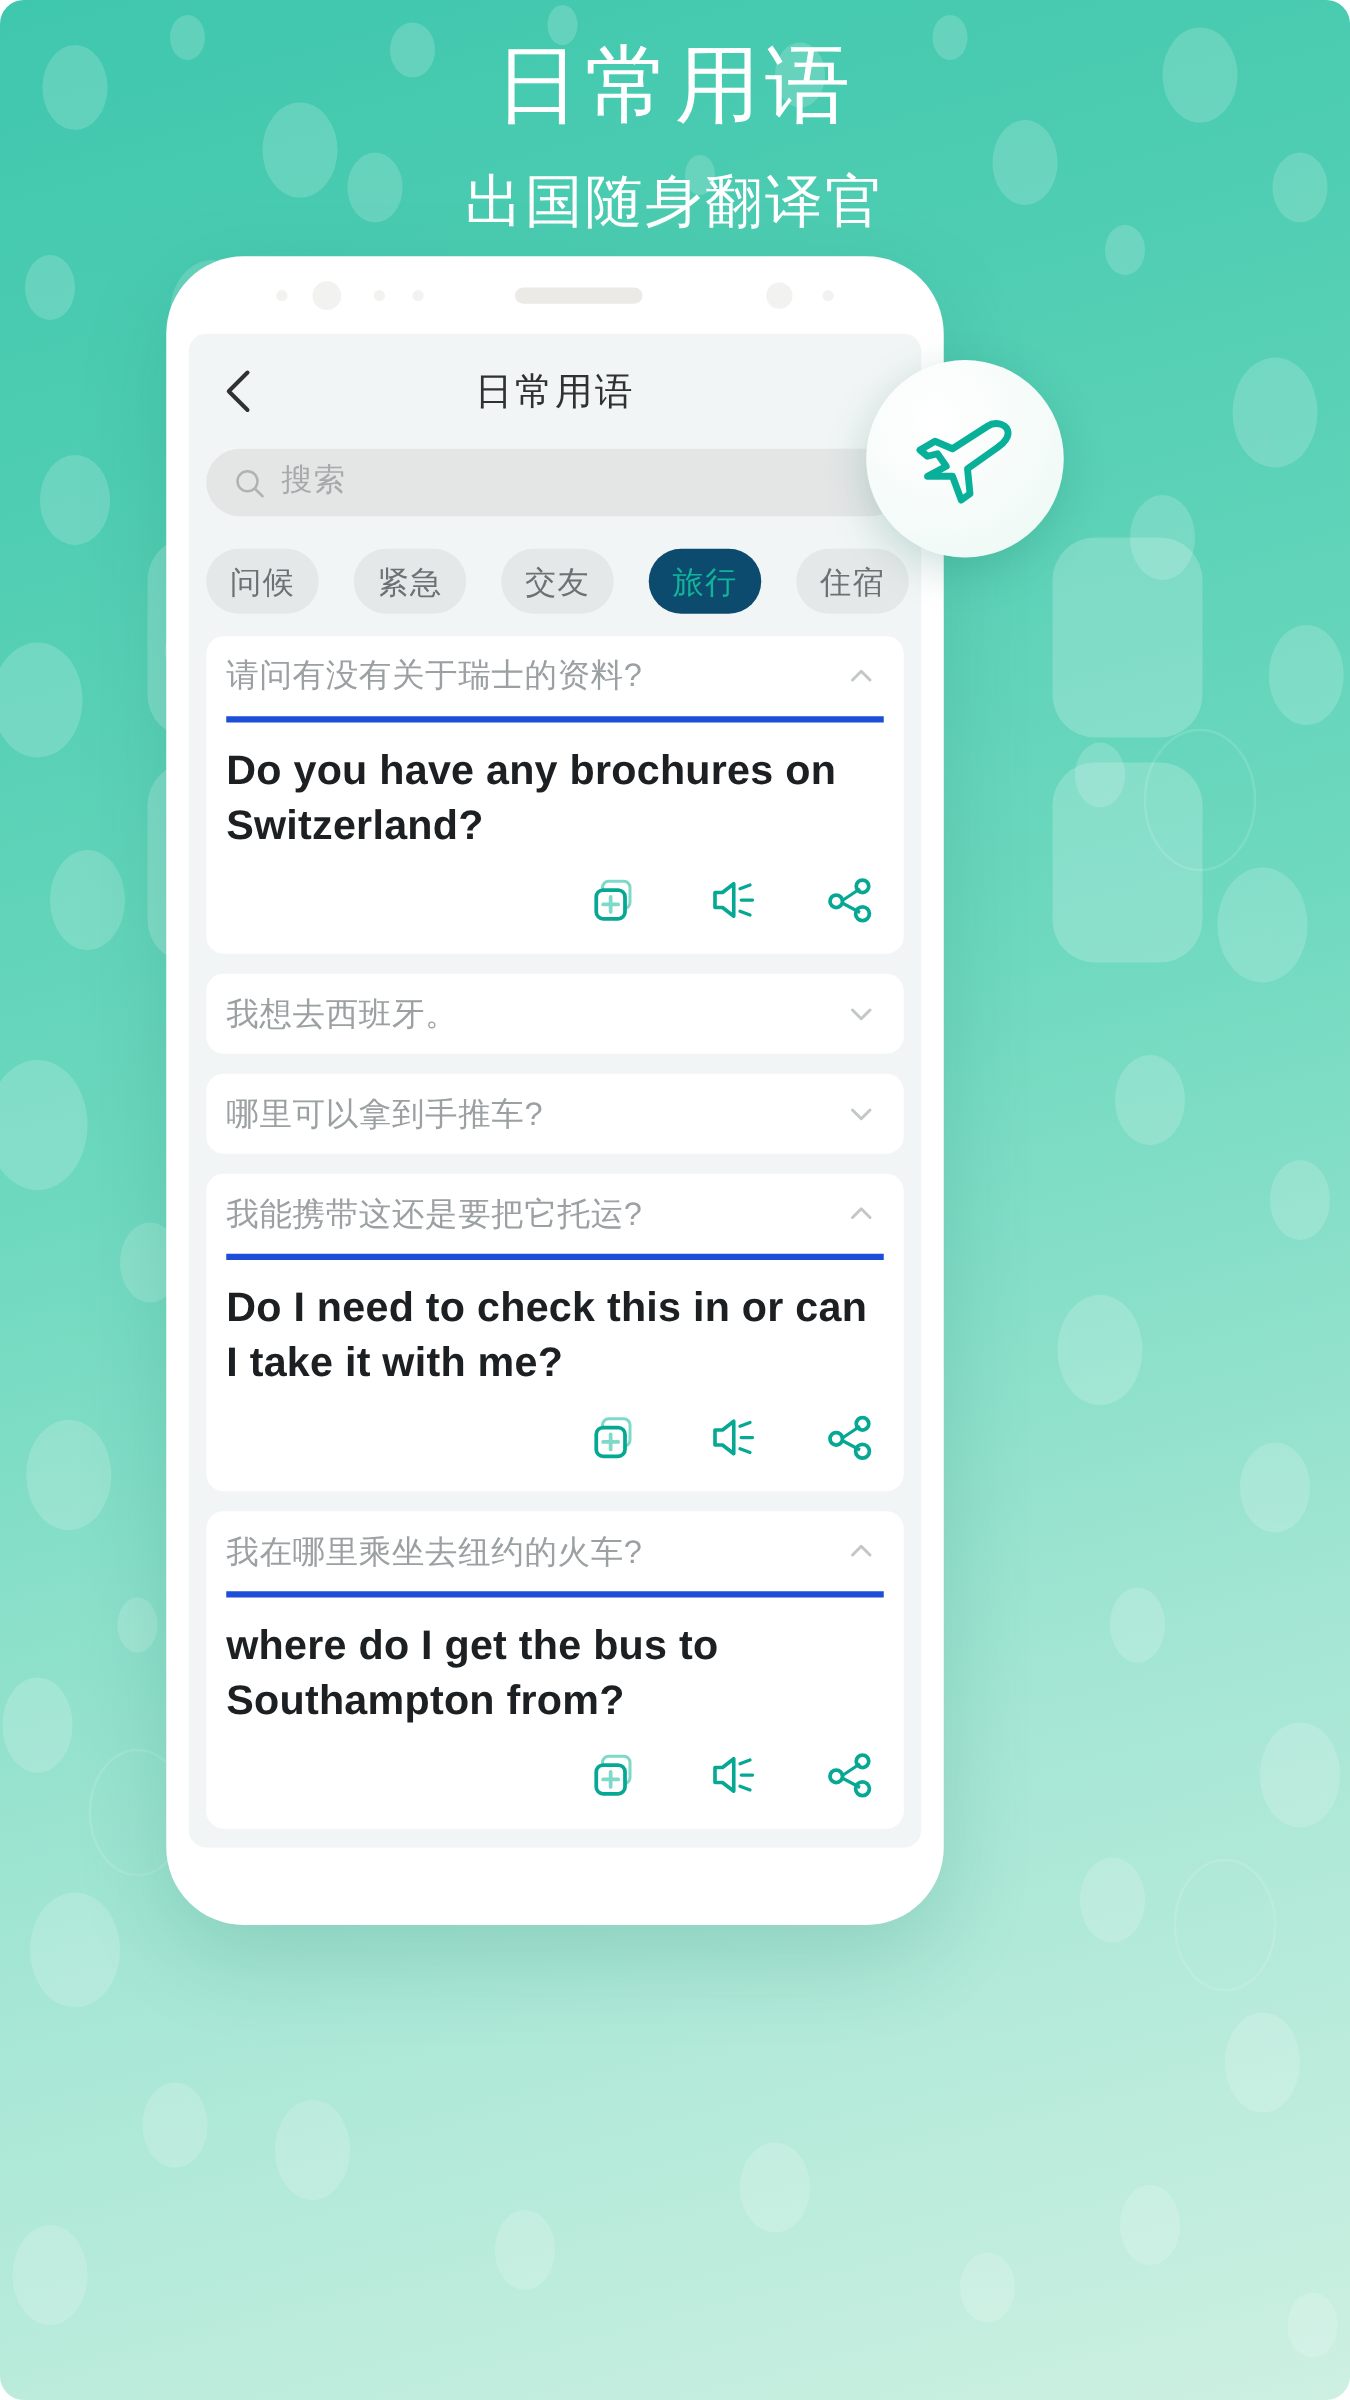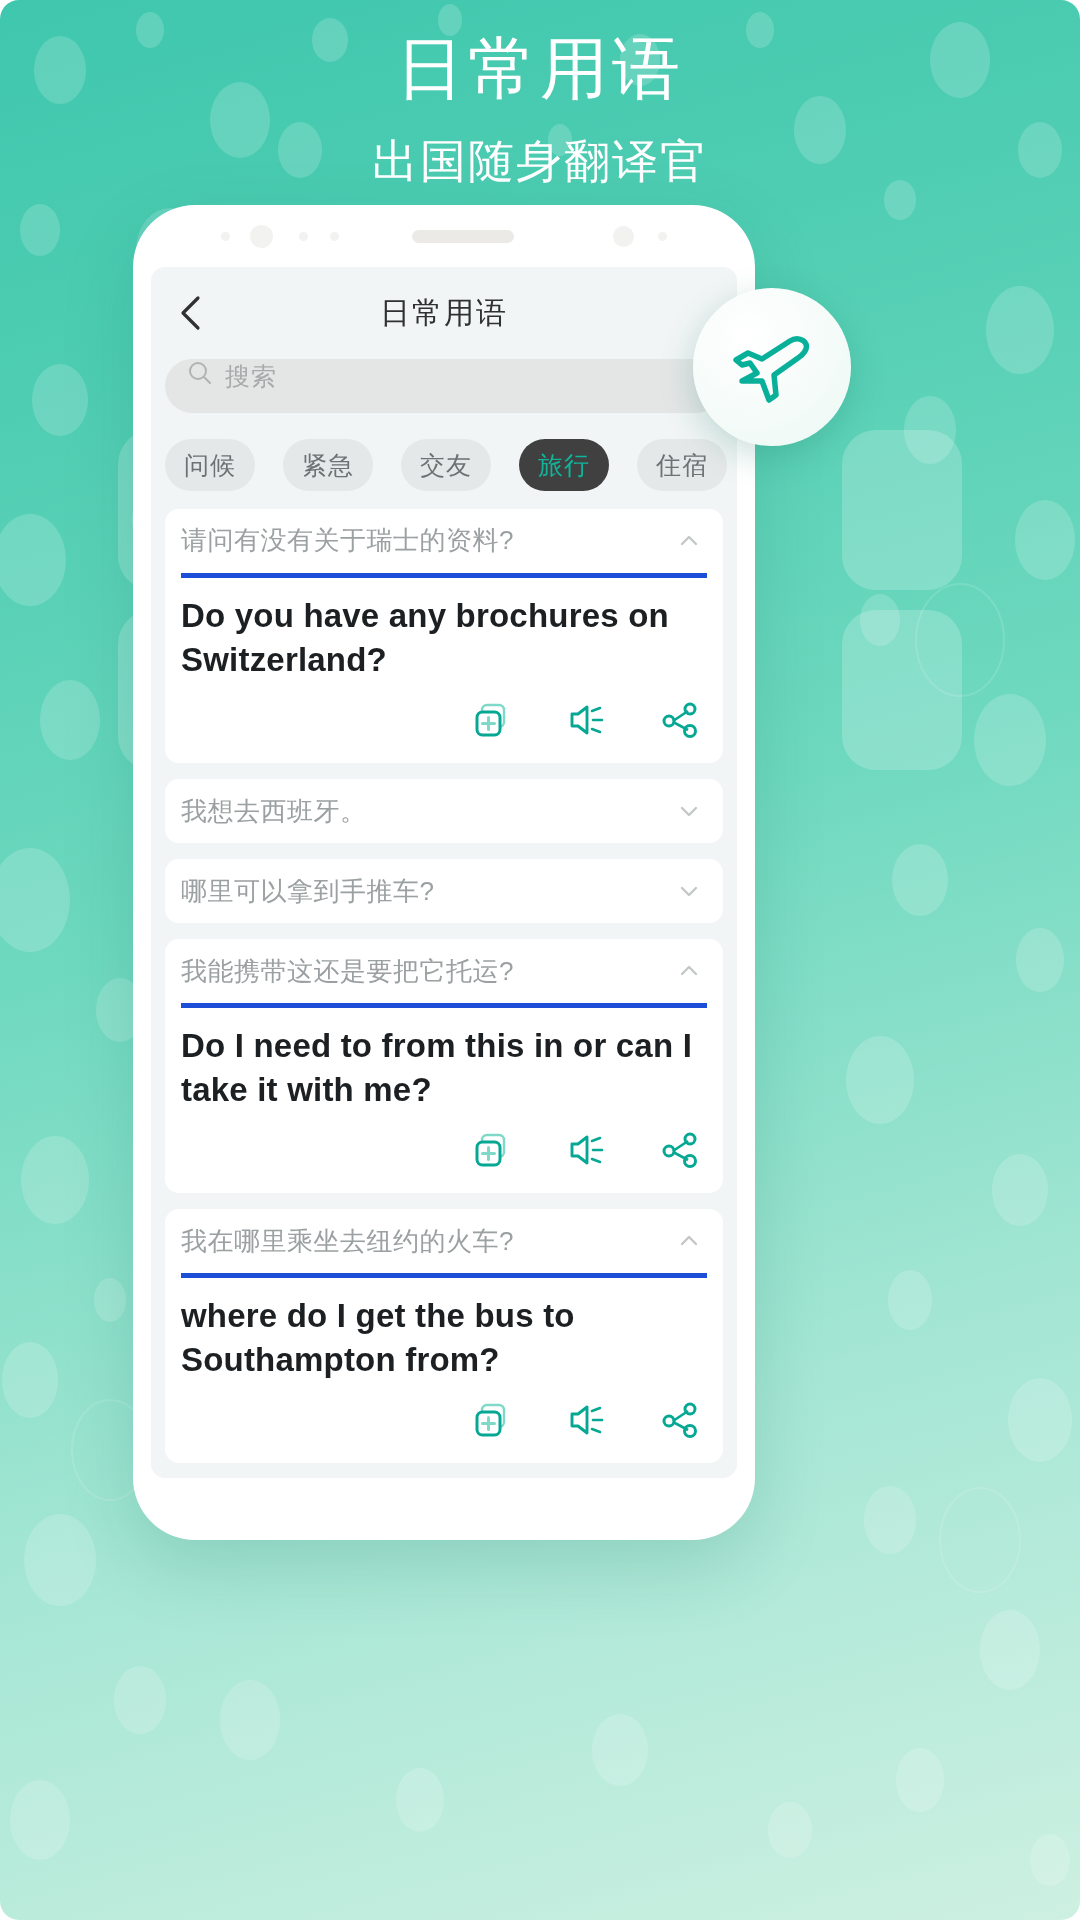--- a/index.html
+++ b/index.html
@@ -106,43 +106,43 @@
   .screen-title {
     width: 100%; text-align: center;
     font-size: 30px; color: #2f3133; letter-spacing: 2px;
   }
 
   .search-wrap { padding: 0 14px; }
   .search-box {
     height: 54px;
     background: #e4e6e6;
     border-radius: 27px;
-    display: flex; align-items: flex-start;
-    padding: 1px 22px;
+    display: flex; align-items: flex-end;
+    padding: 13px 22px;
     gap: 12px;
   }
   .search-ph { font-size: 25px; color: #a7aaab; letter-spacing: 1px; }
 
   .chips {
     display: flex; gap: 28px;
     padding: 26px 14px 0 14px;
   }
   .chip {
     height: 52px;
     min-width: 90px;
     padding: 0 16px;
     border-radius: 26px;
     background: #e5e8e8;
     color: #6d7173;
     font-size: 25px;
     display: flex; align-items: center; justify-content: center;
     letter-spacing: 1px;
     cursor: pointer;
   }
-  .chip.active { background: #404040; color: #11b49a; }
+  .chip.active { background: #0c4a6e; color: #11b49a; }
 
   .list { padding: 18px 14px 0 14px; }
 
   .card {
     background: #ffffff;
     border-radius: 14px;
     margin-bottom: 16px;
     padding: 0 16px;
     overflow: hidden;
   }
@@ -372,21 +372,21 @@
         <div class="card">
           <div class="card-head">
             <div class="cn-text">我能携带这还是要把它托运?</div>
             <div class="chev">
               <svg width="26" height="26" viewBox="0 0 26 26">
                   <polyline points="6,16 13,9 20,16" fill="none" stroke="#c3c7c8" stroke-width="2.4" stroke-linecap="round" stroke-linejoin="round"></polyline>
                 </svg>
             </div>
           </div>
           <div class="card-body">
-            <div class="en-text">Do I need to from this in or can I take it with me?</div>
+            <div class="en-text">Do I need to check this in or can I take it with me?</div>
             <div class="actions">
               <div class="act">
                 <svg width="40" height="40" viewBox="0 0 40 40">
                   <rect x="10" y="5" width="22" height="22" rx="5" fill="none" stroke="#7fd9c8" stroke-width="2.4"></rect>
                   <rect x="5" y="12" width="23" height="23" rx="5.5" fill="#fff" stroke="#06a894" stroke-width="3"></rect>
                   <line x1="10.5" y1="23.5" x2="22.5" y2="23.5" stroke="#7fd9c8" stroke-width="3" stroke-linecap="round"></line>
                   <line x1="16.5" y1="17.5" x2="16.5" y2="29.5" stroke="#7fd9c8" stroke-width="3" stroke-linecap="round"></line>
                 </svg>
               </div>
               <div class="act">

